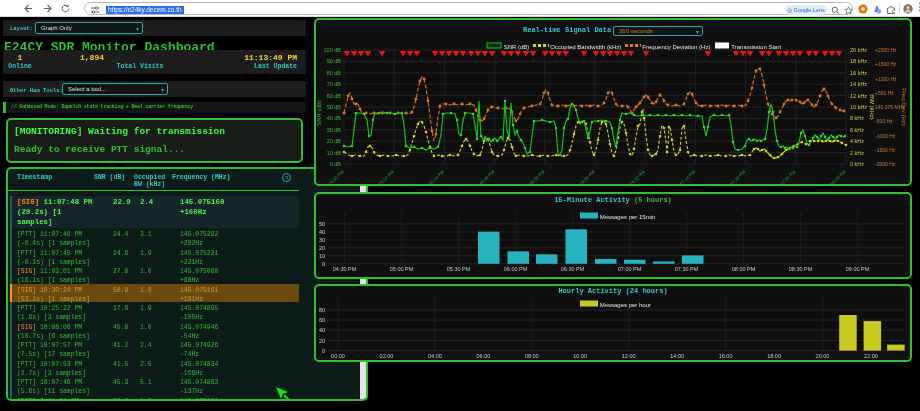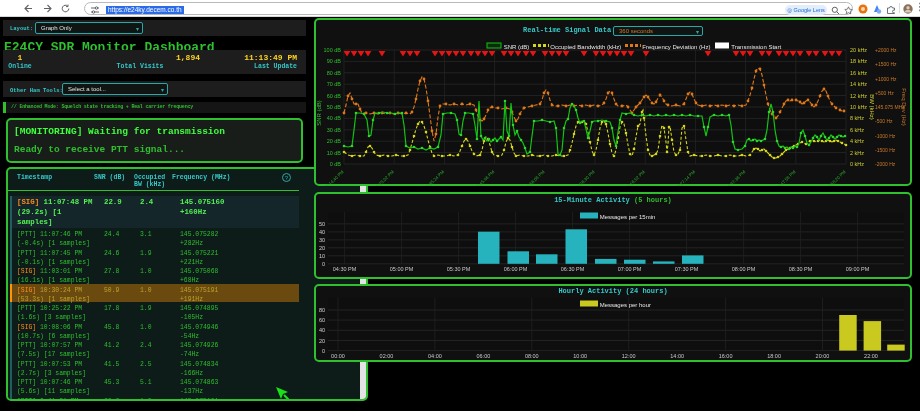--- a/index.html
+++ b/index.html
@@ -14,21 +14,21 @@
 .bar{position:absolute;left:3px;width:303px;background:#1d1d1d}
 .cyan{color:#35c8c8}
 .sel{position:absolute;background:#101413;border:1px solid #2aa8a8;border-radius:2px;color:#dfe6e6;font-size:6px;font-family:"Liberation Sans",sans-serif}
 .sel .ch{position:absolute;right:3px;top:1px;color:#2aa8a8;font-size:6px}
 .yv{color:#ffd41f;font-weight:bold;font-size:8px}
 .cl{color:#35c8c8;font-size:6.5px;font-weight:bold}
 
 .gp{position:absolute;border:2px solid #2fbf2f;border-radius:5px;background:#101010}
 .row{position:relative;padding:2px 0 1px 4px;border-left:2px solid #1f5f5f;margin-left:2px;color:#2fbf2f;font-size:6.4px;line-height:9.2px}
 .row .c1{position:absolute;left:5px;top:2px;width:82px}
-.row .c2{position:absolute;left:92px;top:2px}
+.row .c2{position:absolute;left:101px;top:2px}
 .row .c3{position:absolute;left:128px;top:2px}
 .row .c4{position:absolute;left:168px;top:2px}
 .row{height:18.5px}
 .row.hl{height:32px;background:#15262b;color:#52f152;font-weight:bold;font-size:7.4px;line-height:9.8px}
 .row.org{background:#6b4a10;border-left:2px solid #ff9500;color:#bca32e}
 .tl{white-space:nowrap}
 .ttl{color:#35c8c8;font-weight:bold;font-size:7px;text-align:center}
 .legend{position:absolute;font-family:"Liberation Sans",sans-serif;font-size:6px;color:#e8e8e8}
 </style></head><body>
 <div id="wrap">
@@ -82,21 +82,21 @@
 
 <div class="bar" style="top:20px;height:16px"></div>
 <div class="abs cyan" style="left:10px;top:25px;font-size:5.5px;font-weight:bold">Layout:</div>
 <div class="sel" style="left:35px;top:22px;width:108px;height:12px;line-height:11px;padding-left:5px">Graph Only<span class="ch">▾</span></div>
 
 <div class="abs" style="left:4px;top:40px;color:#2fbf2f;font-size:13px;font-weight:bold">E24CY SDR Monitor Dashboard</div>
 
 <div class="bar" style="top:50px;height:24px"></div>
 <div class="abs yv" style="left:0px;top:53px;width:40px;text-align:center">1</div>
 <div class="abs cl" style="left:0px;top:63px;width:40px;text-align:center">Online</div>
-<div class="abs yv" style="left:80px;top:53px;width:120px;text-align:right">1,894</div>
+<div class="abs yv" style="left:80px;top:53px;width:120px;text-align:left">1,894</div>
 <div class="abs cl" style="left:80px;top:63px;width:120px;text-align:center">Total Visits</div>
 <div class="abs yv" style="left:207px;top:53px;width:90px;text-align:right">11:13:49 PM</div>
 <div class="abs cl" style="left:207px;top:63px;width:90px;text-align:right">Last Update</div>
 
 <div class="bar" style="top:81px;height:16px"></div>
 <div class="abs cyan" style="left:10px;top:87px;font-size:5.5px;font-weight:bold">Other Ham Tools:</div>
 <div class="sel" style="left:62px;top:83px;width:106px;height:12px;line-height:11px;padding-left:5px">Select a tool...<span class="ch">▾</span></div>
 
 <div class="bar" style="top:102px;height:11px;background:#151515;border-left:3px solid #2fbf2f"></div>
 <div class="abs" style="left:11px;top:104px;color:#2fbf2f;font-size:5px;font-weight:bold;letter-spacing:-0.2px">// Enhanced Mode: Squelch state tracking + Real carrier frequency</div>

